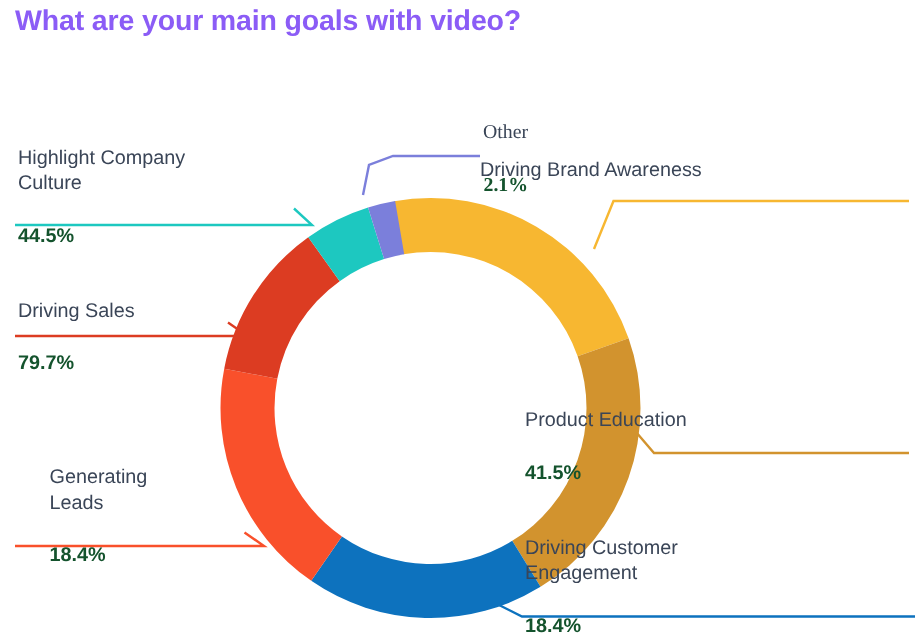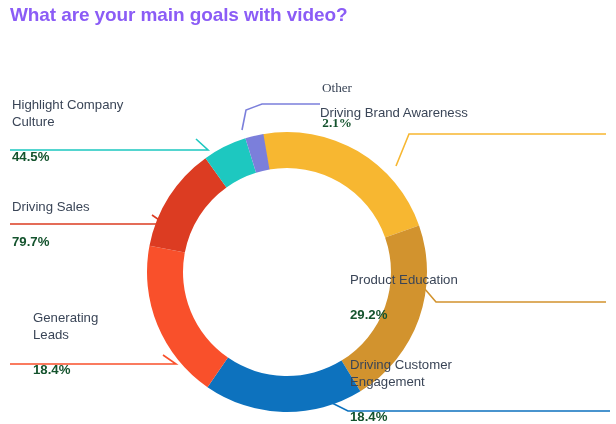--- a/index.html
+++ b/index.html
@@ -107,21 +107,21 @@
     <span class="cl-label">Other</span>
     <span class="cl-value">2.1%</span>
   </div>
 
   <div class="callout align-right" style="right:16px; top:86px; width:280px;">
     <span class="cl-label">Driving Brand Awareness</span>
   </div>
 
   <div class="callout align-right" style="right:16px; top:253px; width:250px;">
     <span class="cl-label">Product Education</span>
-    <span class="cl-value">29.2%</span>
+    <span class="cl-value">41.5%</span>
   </div>
 
   <div class="callout align-right" style="right:16px; top:338px; width:250px;">
     <span class="cl-label">Driving Customer
 Engagement</span>
     <span class="cl-value">18.4%</span>
   </div>
 
 </div>
 

